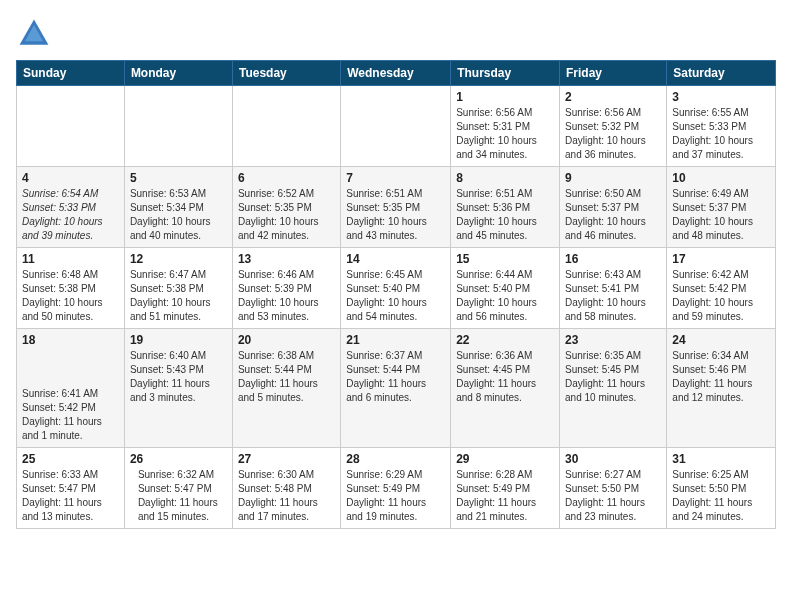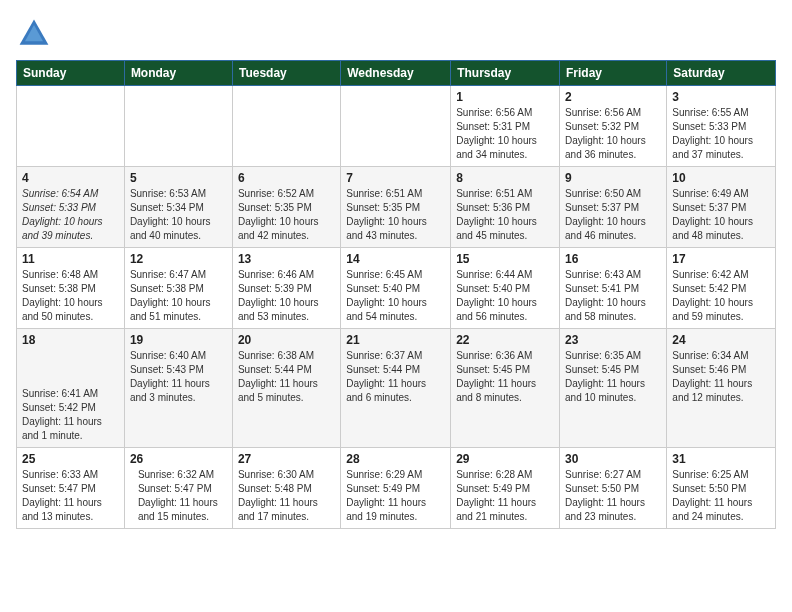--- a/index.html
+++ b/index.html
@@ -51,21 +51,21 @@
     .subtitle {
       font-size: 15px;
       color: #555;
     }
     .calendar {
       width: 100%;
       border-collapse: collapse;
       font-size: 10.5px;
     }
     .calendar thead th {
-      background-color: #14532d;
+      background-color: #0c4a6e;
       color: #fff;
       text-align: left;
       padding: 5px 6px;
       font-size: 12px;
       font-weight: bold;
       border: 1px solid #2d6aa0;
     }
     .calendar tbody td {
       border: 1px solid #ccc;
       vertical-align: top;
@@ -280,21 +280,21 @@
         <td>
           <span class="day-number">21</span>
           <div class="day-info" style="white-space: pre-line;">Sunrise: 6:37 AM
 Sunset: 5:44 PM
 Daylight: 11 hours
 and 6 minutes.</div>
         </td>
         <td>
           <span class="day-number">22</span>
           <div class="day-info" style="white-space: pre-line;">Sunrise: 6:36 AM
-Sunset: 5:45 PM
+Sunset: 4:45 PM
 Daylight: 11 hours
 and 8 minutes.</div>
         </td>
         <td>
           <span class="day-number">23</span>
           <div class="day-info" style="white-space: pre-line;">Sunrise: 6:35 AM
 Sunset: 5:45 PM
 Daylight: 11 hours
 and 10 minutes.</div>
         </td>

